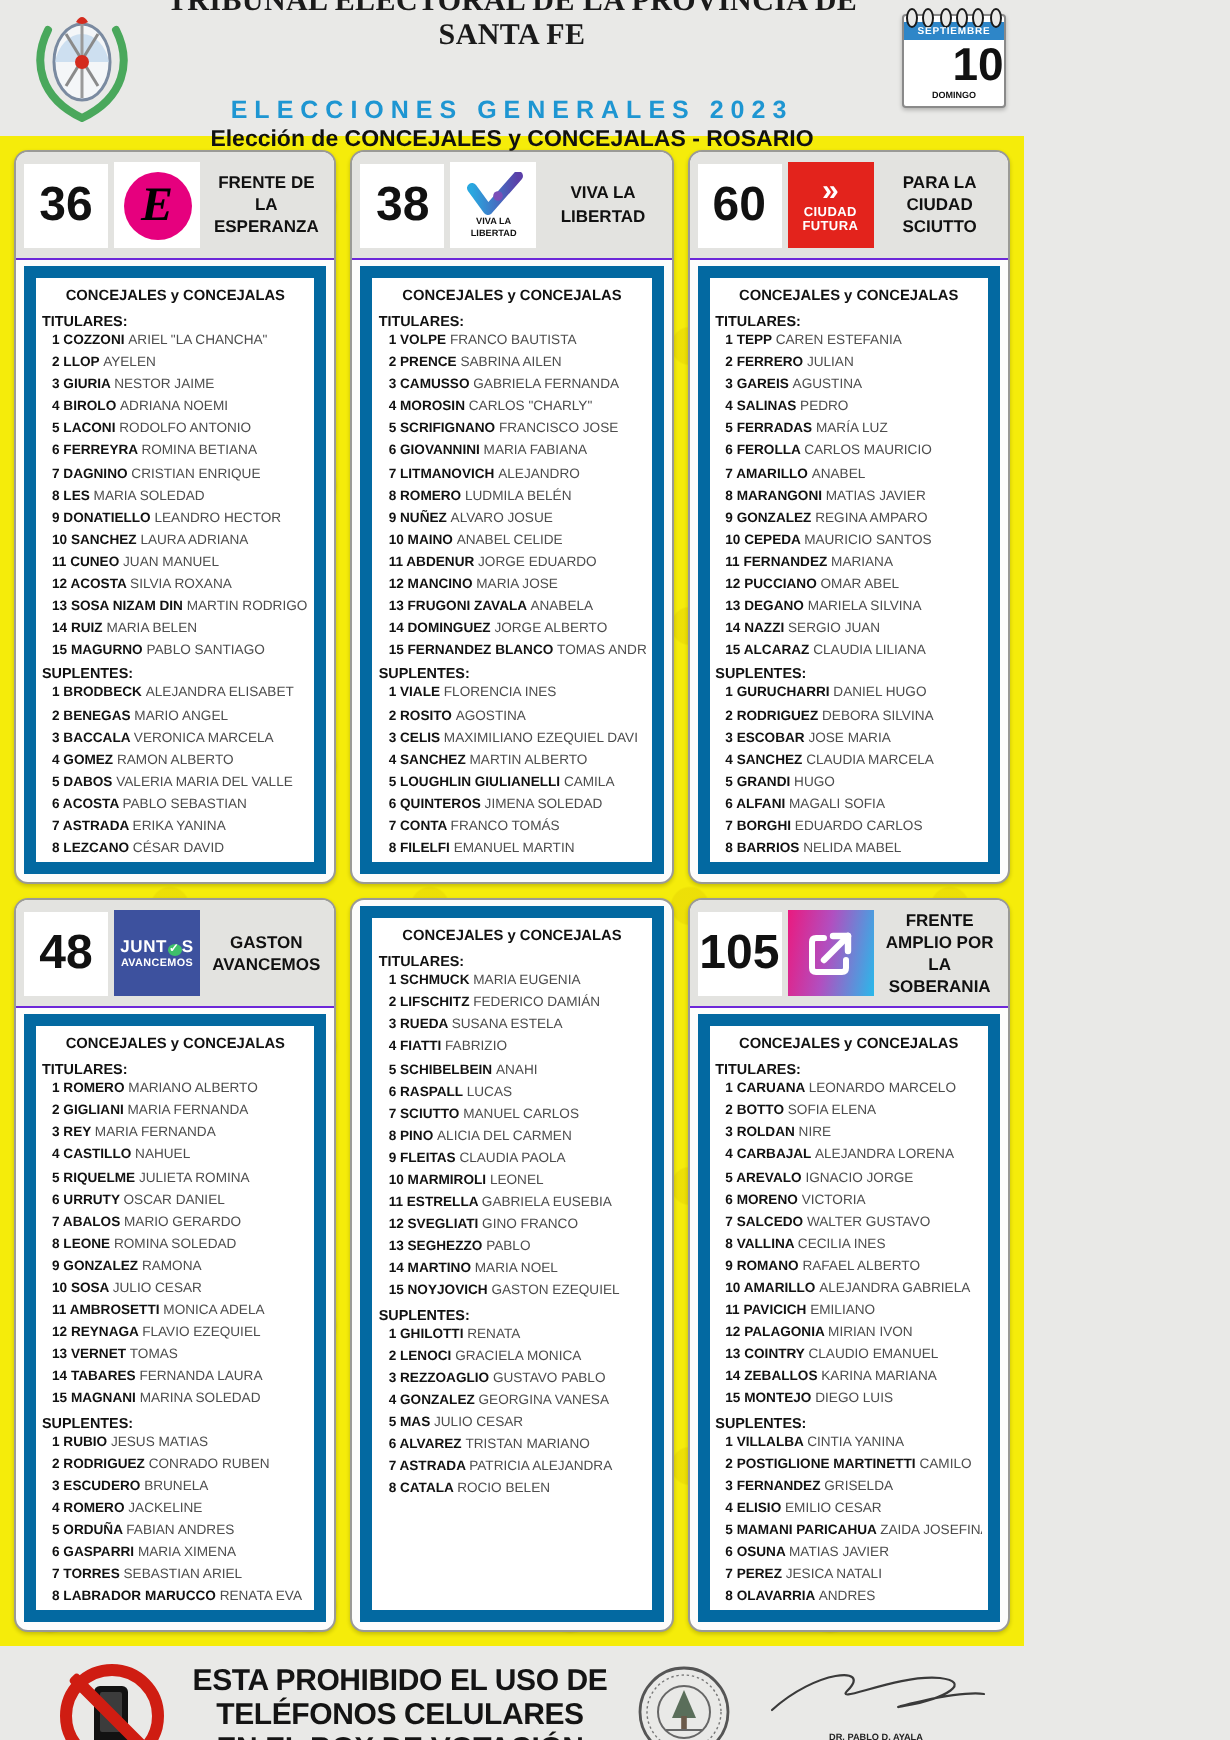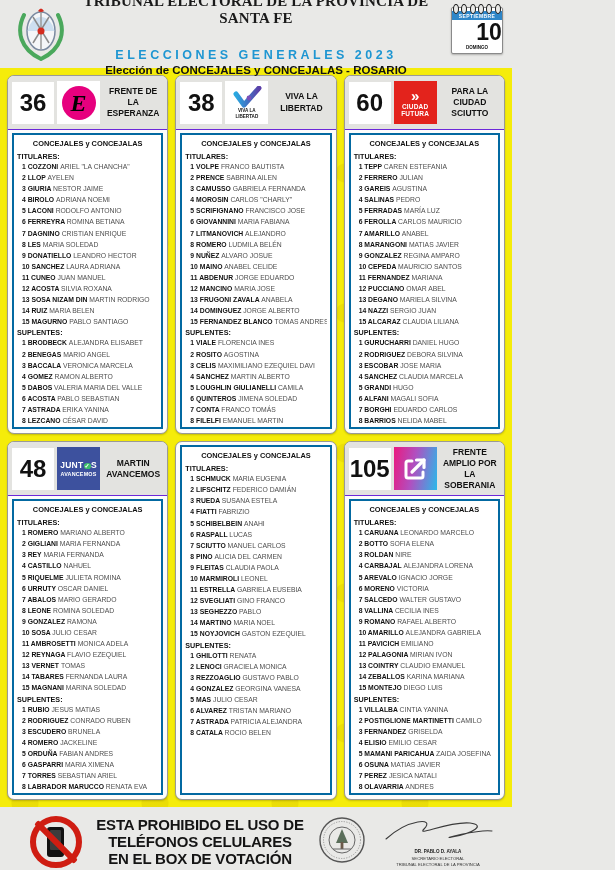--- a/index.html
+++ b/index.html
@@ -28,21 +28,21 @@
     background-size:130px 140px;
     display:grid;grid-template-columns:repeat(3,1fr);grid-auto-rows:1fr;gap:7px;padding:7px;box-sizing:border-box;}
 
   
   .party-card{background:#fdfdfc;border:1px solid #9a9a96;border-radius:7px;overflow:hidden;display:flex;flex-direction:column;box-shadow:0 1px 2px rgba(0,0,0,.2);}
   .card-head{background:#e3e3e0;display:flex;align-items:center;gap:3px;padding:5px 4px;height:54px;box-sizing:border-box;border-bottom:1px solid #6d28d9;}
   .num-box{background:#fff;font-weight:bold;font-size:24px;color:#111;width:42px;height:42px;display:flex;align-items:center;justify-content:center;flex:0 0 auto;}
   .logo-box{width:43px;height:43px;background:#fff;display:flex;flex-direction:column;align-items:center;justify-content:center;overflow:hidden;flex:0 0 auto;text-align:center;}
   .party-name{flex:1;text-align:center;font-weight:bold;font-size:8.5px;line-height:1.3;color:#111;padding:0 2px;}
 
-  .card-body{flex:1;margin:3px 4px 4px;border:2px solid #0369a1;background:#fff;padding:2px 3px 1px;display:flex;flex-direction:column;overflow:hidden;}
+  .card-body{flex:1;margin:3px 4px 4px;border:6px solid #0369a1;background:#fff;padding:2px 3px 1px;display:flex;flex-direction:column;overflow:hidden;}
   .pos-label{text-align:center;font-weight:bold;font-size:7.4px;color:#111;margin:2px 0 3px;}
   .list-label{font-weight:bold;font-size:7.2px;color:#111;margin:1px 0 0;}
   .cand{font-size:6.8px;line-height:11.1px;padding-left:5px;white-space:nowrap;overflow:hidden;color:#111;}
   .cand .sn{font-weight:bold;color:#111;}
   .cand .giv{font-weight:normal;color:#4d4d4d;}
 
   
   .logo-esperanza .e-circle{width:34px;height:34px;border-radius:50%;background:#e6007e;color:#000;font-weight:bold;font-style:italic;font-size:24px;line-height:34px;display:block;font-family:"Liberation Serif",serif;}
   .logo-libertad .cap{font-size:4.6px;font-weight:bold;color:#111;line-height:1.15;}
   .logo-futura{color:#fff;}
@@ -233,21 +233,21 @@
           <div class="cand"><span class="sn">8 BARRIOS </span><span class="giv">NELIDA MABEL</span></div>
         </div>
       </article>
       <article class="party-card">
         <div class="card-head">
           <div class="num-box">48</div>
           <div class="logo-box logo-juntos" style="background: rgb(61, 81, 158);">
             <span class="jl1">JUNT<span class="chk">✓</span>S</span>
             <span class="jl2">AVANCEMOS</span>
           </div>
-          <div class="party-name">MARTIN AVANCEMOS</div>
+          <div class="party-name">GASTON AVANCEMOS</div>
         </div>
         <div class="card-body">
           <div class="pos-label">CONCEJALES y CONCEJALAS</div>
           <div class="list-label">TITULARES:</div>
           <div class="cand"><span class="sn">1 ROMERO </span><span class="giv">MARIANO ALBERTO</span></div>
           <div class="cand"><span class="sn">2 GIGLIANI </span><span class="giv">MARIA FERNANDA</span></div>
           <div class="cand"><span class="sn">3 REY </span><span class="giv">MARIA FERNANDA</span></div>
           <div class="cand"><span class="sn">4 CASTILLO </span><span class="giv">NAHUEL</span></div>
           <div class="cand"><span class="sn">5 RIQUELME </span><span class="giv">JULIETA ROMINA</span></div>
           <div class="cand"><span class="sn">6 URRUTY </span><span class="giv">OSCAR DANIEL</span></div>

